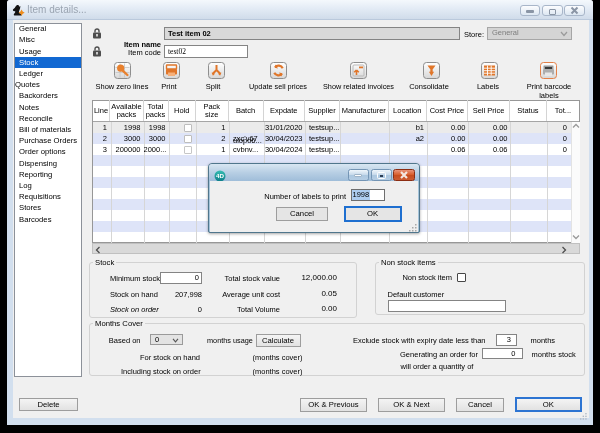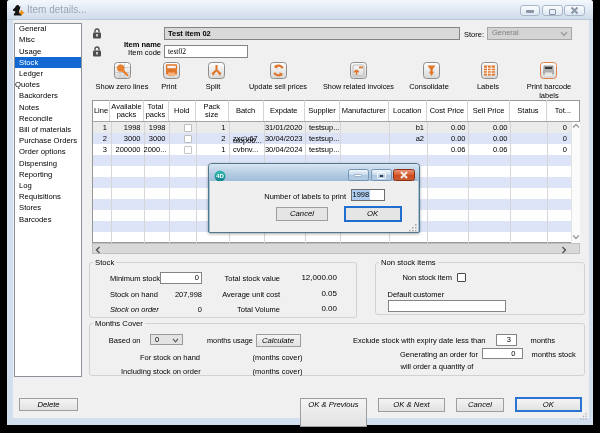--- a/index.html
+++ b/index.html
@@ -2,21 +2,21 @@
 <html><head>
 <meta charset="utf-8">
 <style>
 * { margin:0; padding:0; box-sizing:border-box; }
 html,body { width:600px; height:433px; overflow:hidden; }
 body { font-family:"Liberation Sans",sans-serif; background:#000; position:relative; }
 .abs { position:absolute; }
 .lbl { position:absolute; font-size:7.5px; color:#000; white-space:nowrap; }
 .r { text-align:right; }
 .field { position:absolute; background:#fff; border:1px solid #848484; font-size:7.5px; white-space:nowrap; overflow:hidden; }
-.btn { position:absolute; background:linear-gradient(#f4f4f4,#e2e2e2); border:1px solid #9d9d9d; font-size:7.7px; text-align:center; color:#000;font-style:italic; }
+.btn { position:absolute; background:linear-gradient(#f4f4f4,#e2e2e2); border:1px solid #9d9d9d; font-size:7.7px; text-align:center; color:#000; }
 fieldset { position:absolute; border:1px solid #d2d2d2; border-radius:3px; }
 legend { font-size:7.7px; margin-left:3px; padding:0 2px; }
 </style>
 </head>
 <body>
 
 <div class="abs" id="win" style="left:7px; top:0; width:586px; height:425px; background:#d2dfee; border-radius:3px 3px 0 0;"></div>
 
 <div class="abs" style="left:7px; top:0; width:586px; height:20px; background:linear-gradient(#f4f8fc 0%, #e3ebf5 45%, #d0dcea 100%); border-radius:3px 3px 0 0; border-bottom:1px solid #bac9dc;"></div>
 
@@ -299,21 +299,21 @@
 <div class="lbl" style="left:252.5px; top:366.5px;">(months cover)</div>
 <div class="lbl r" style="left:335.5px; top:335.5px; width:150px;">Exclude stock with expiry date less than</div>
 <div class="field r" style="left:495.5px; top:334px; width:21.5px; height:11.5px; line-height:9.5px; padding-right:5px;">3</div>
 <div class="lbl" style="left:530.5px; top:335.5px;">months</div>
 <div class="lbl r" style="left:328px; top:349.5px; width:150px;">Generating an order for</div>
 <div class="field r" style="left:482px; top:347.5px; width:40.5px; height:11px; line-height:9px; padding-right:6px;">0</div>
 <div class="lbl" style="left:531.5px; top:349.5px;">months stock</div>
 <div class="lbl" style="left:400.5px; top:362px;">will order a quantity of</div>
 
 <div class="btn" style="left:19px; top:397.5px; width:59px; height:13px; line-height:11.5px;">Delete</div>
-<div class="btn" style="left:300px; top:398px; width:67px; height:29px; line-height:12.5px;">OK &amp; Previous</div>
+<div class="btn" style="left:300px; top:398px; width:67px; height:14px; line-height:12.5px;">OK &amp; Previous</div>
 <div class="btn" style="left:378px; top:398px; width:67px; height:14px; line-height:12.5px;">OK &amp; Next</div>
 <div class="btn" style="left:456px; top:398px; width:48px; height:14px; line-height:12.5px;">Cancel</div>
 <div class="btn" style="left:514.5px; top:397px; width:67.5px; height:15px; line-height:11.5px; border:2px solid #2d74d2;">OK</div>
 
 <svg class="abs" style="left:580px; top:413px;" width="7" height="7" viewBox="0 0 8 8">
 <g fill="#b0b8c4">
       <rect x="6" y="0" width="1.6" height="1.6"></rect>
       <rect x="6" y="3" width="1.6" height="1.6"></rect>
       <rect x="6" y="6" width="1.6" height="1.6"></rect>
       <rect x="3" y="3" width="1.6" height="1.6"></rect>

